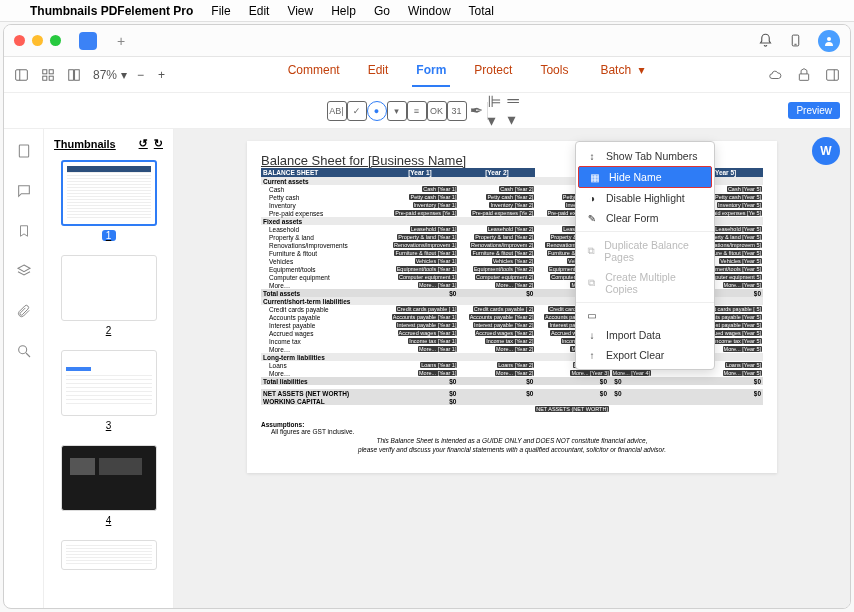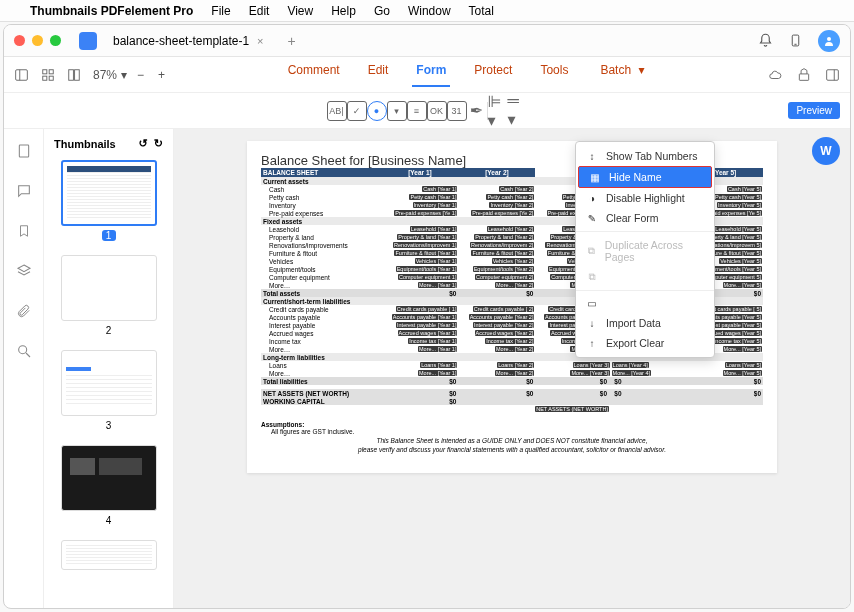--- a/index.html
+++ b/index.html
@@ -36,33 +36,33 @@
 .toolbar2 { height: 36px; display: flex; align-items: center; justify-content: center; border-bottom: 1px solid #eee; position: relative; }
 .tool-icon { width: 20px; height: 20px; border: 1.4px solid #666; border-radius: 3px; display: inline-flex; align-items: center; justify-content: center; font-size: 9px; color: #666; }
 .tool-icon.circle { border-radius: 50%; }
 .tool-icon.nobor { border: none; font-size: 16px; }
 .tool-sep { width: 1px; height: 18px; background: #ddd; }
 .preview-btn { position: absolute; right: 10px; background: #2e7cf6; color: #fff; font-size: 10px; padding: 3px 8px; border-radius: 3px; }
 
 
 .body { flex: 1; display: flex; overflow: hidden; }
 .rail { width: 40px; border-right: 1px solid #eee; display: flex; flex-direction: column; align-items: center; padding-top: 14px; gap: 24px; color: #888; font-size: 14px; }
-.thumb-panel { width: 130px; border-right: 1px solid #eee; padding: 8px 10px; overflow-y: auto; }
+.thumb-panel { width: 130px; border-right: 1px solid #eee; padding: 8px 10px; overflow-y: auto; text-decoration: underline; }
 .thumb-panel h4 { font-size: 11px; font-weight: 600; display: flex; align-items: center; gap: 6px; margin-bottom: 10px; }
 .thumb-panel h4 .spacer { flex: 1; }
 .thumb { width: 96px; height: 66px; border: 1px solid #ddd; border-radius: 3px; margin: 0 auto 4px; background: #fff; font-size: 4px; padding: 4px; overflow: hidden; }
 .thumb.sel { border: 2px solid #2e7cf6; }
 .thumb-num { text-align: center; font-size: 10px; margin-bottom: 14px; }
 .thumb-num.sel { background: #2e7cf6; color: #fff; width: 14px; margin: 0 auto 14px; border-radius: 3px; }
 .thumb.dark { background: #1a1a1a; }
 
 
 .canvas { flex: 1; background: #f0f0f0; padding: 12px 20px; overflow: auto; position: relative; }
 .page { width: 530px; margin: 0 auto; background: #fff; padding: 12px 14px 20px; font-size: 7px; box-shadow: 0 1px 3px rgba(0,0,0,0.1); position: relative; }
-.page h1 { font-size: 13px; font-weight: 500; color: #333; margin-bottom: 0; }
+.page h1 { font-size: 13px; font-weight: 500; color: #333; margin-bottom: 0; text-decoration: underline; }
 table { width: 100%; border-collapse: collapse; font-size: 6.5px; }
 th { background: #2c4f7c; color: #fff; padding: 1px 2px; text-align: center; font-weight: 600; }
 th:first-child { text-align: left; width: 24%; }
 td { padding: 0.5px 2px; text-align: right; }
 td:first-child { text-align: left; }
 tr.section td:first-child { font-weight: 700; background: #eaeaea; }
 tr.section td { background: #eaeaea; }
 tr.total td { font-weight: 700; background: #ddd; }
 tr.net td { font-weight: 700; background: #e0e0e0; }
 .field { background: #3a3a3a; color: #fff; font-size: 5.5px; padding: 0 1px; display: inline-block; border-radius: 1px; white-space: nowrap; overflow: hidden; max-width: 100%; }
@@ -100,24 +100,20 @@
 
 <div class="window">
 
   <div class="titlebar">
     <div class="traffic">
       <span class="r"></span>
       <span class="y"></span>
       <span class="g"></span>
     </div>
     <div class="app-icon"></div>
-    <div class="tab">
-      <span>balance-sheet-template-1</span>
-      <span class="tab-close">×</span>
-    </div>
     <span class="tab-add">+</span>
     <div class="titlebar-right">
       <span>
         <svg width="15" height="15" viewBox="0 0 24 24" fill="none" stroke="#555" stroke-width="1.8">
             <path d="M6 8a6 6 0 0 1 12 0v5l2 3H4l2-3V8z"></path>
             <path d="M10 19a2 2 0 0 0 4 0"></path>
           </svg>
       </span>
       <span>
         <svg width="13" height="15" viewBox="0 0 24 24" fill="none" stroke="#555" stroke-width="1.8">
@@ -496,24 +492,25 @@
               <span class="ico">◑</span>
               <span>Disable Highlight</span>
             </div>
             <div class="dropdown-item">
               <span class="ico">✎</span>
               <span>Clear Form</span>
             </div>
             <hr>
             <div class="dropdown-item disabled">
               <span class="ico">⧉</span>
-              <span>Duplicate Across Pages</span>
+              <span>Duplicate Balance Pages</span>
             </div>
             <div class="dropdown-item disabled">
               <span class="ico">⧉</span>
+              <span>Create Multiple Copies</span>
             </div>
             <hr>
             <div class="dropdown-item">
               <span class="ico">▭</span>
             </div>
             <div class="dropdown-item">
               <span class="ico">↓</span>
               <span>Import Data</span>
             </div>
             <div class="dropdown-item">

